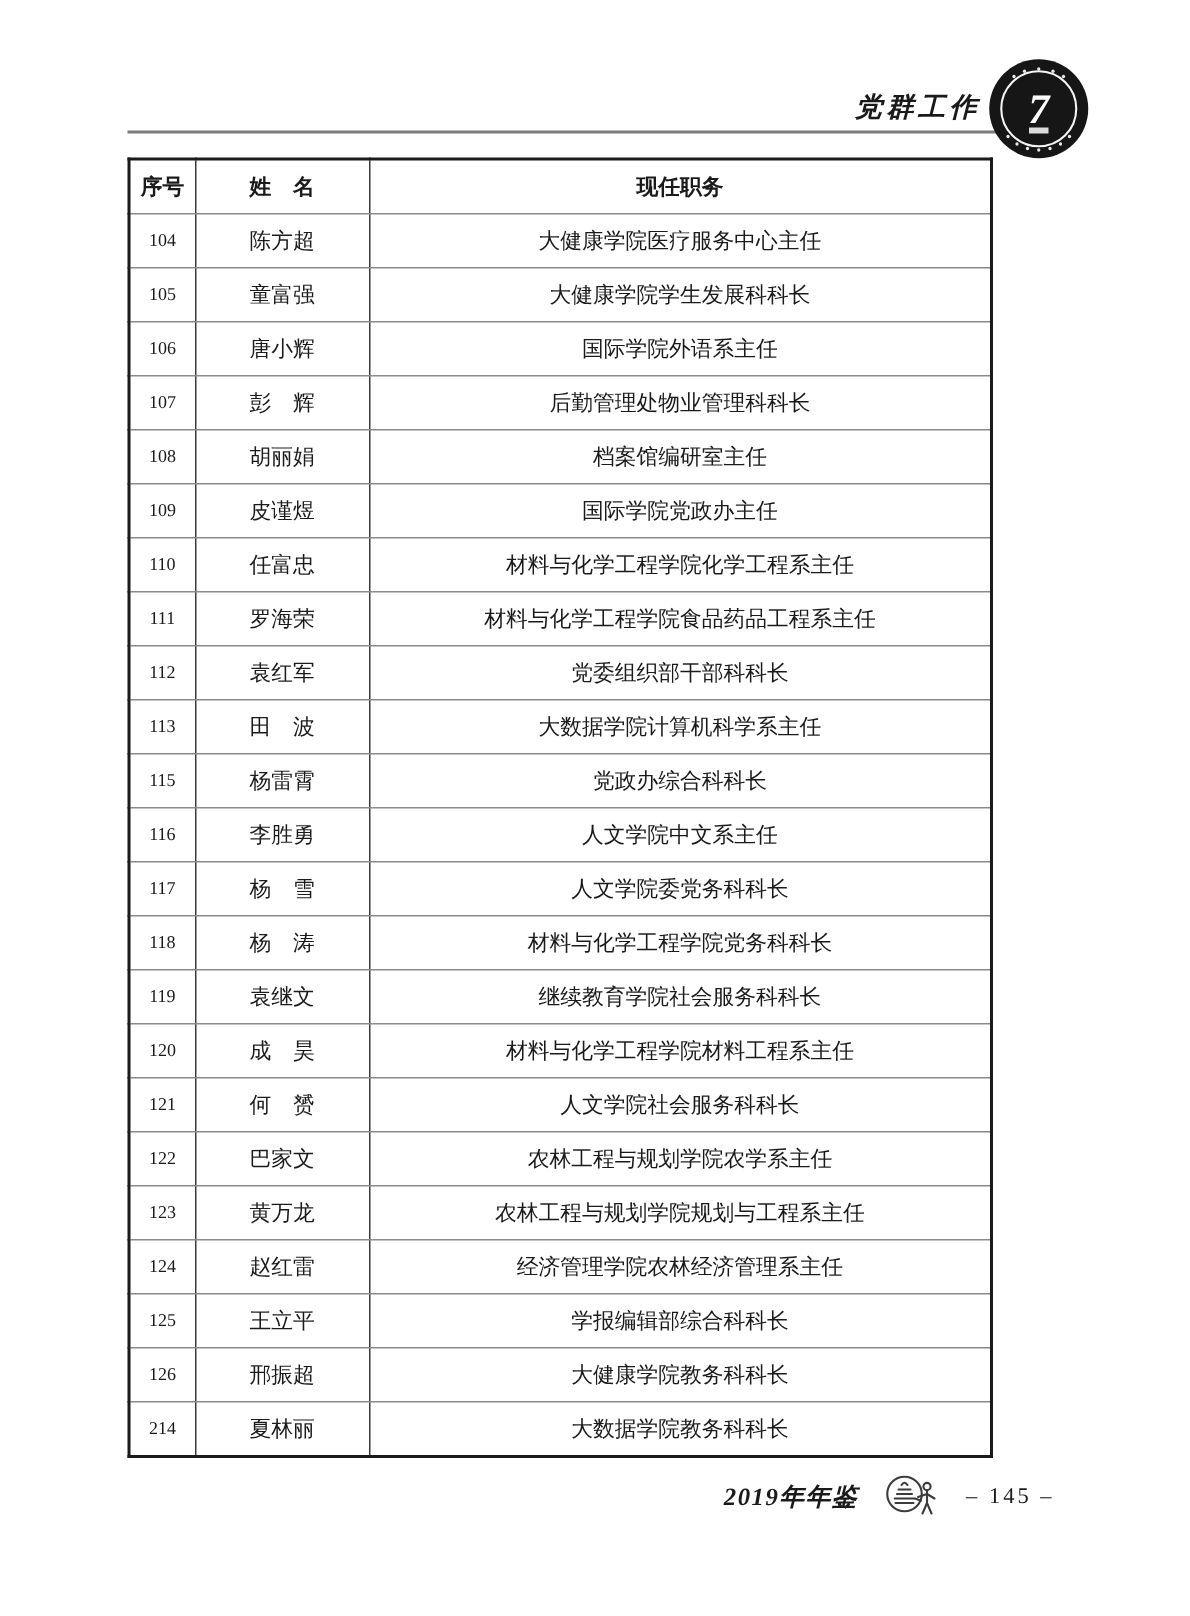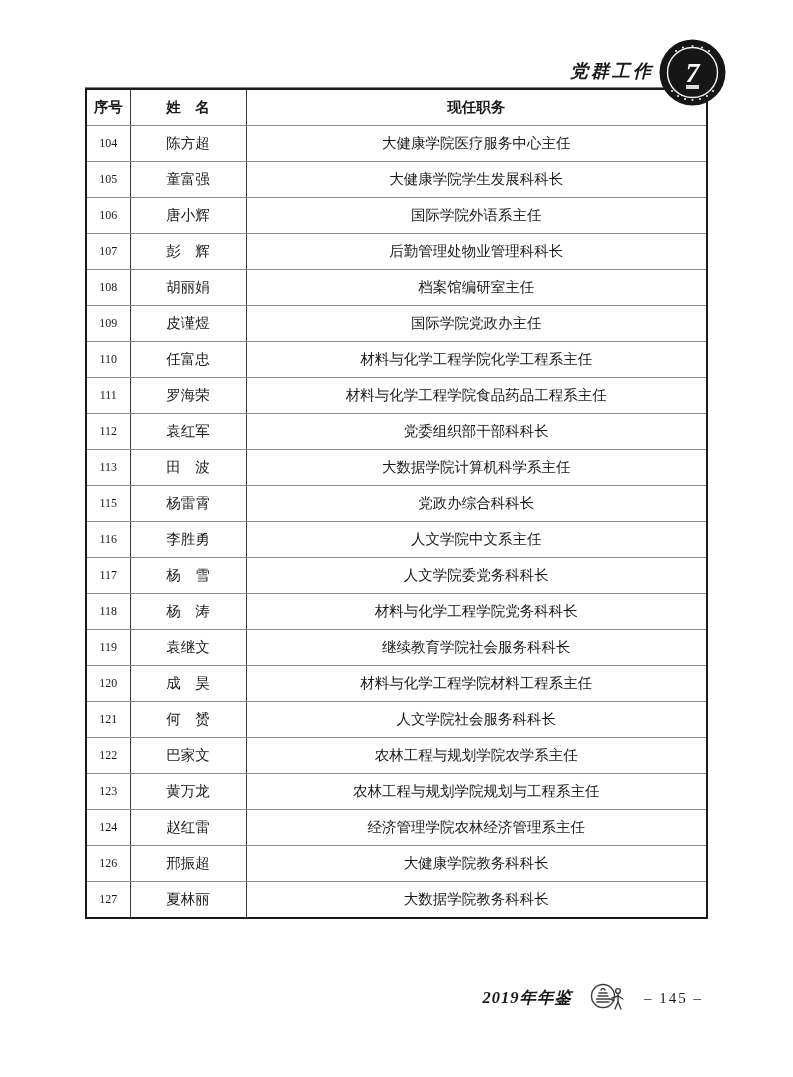--- a/index.html
+++ b/index.html
@@ -17,21 +17,21 @@
     position:absolute;top:59px;right:139px;
     font-size:18px;font-style:italic;font-weight:bold;letter-spacing:3px;
     font-family:"Liberation Serif",serif;
   }
   .seal{
     position:absolute;left:659px;top:39px;width:67px;height:67px;z-index:2;
   }
   .seal svg{display:block;width:100%;height:100%;}
   
   table.officials{
-    position:absolute;left:85px;top:88px;width:623px;
+    position:absolute;left:85px;top:105px;width:577px;
     border-collapse:collapse;table-layout:fixed;
     font-size:14.5px;
   }
   table.officials col.c1{width:44px;}
   table.officials col.c2{width:116px;}
   table.officials th,table.officials td{
     height:35px;padding:0;text-align:center;vertical-align:middle;
     border-top:1px solid #8a8a8a;border-bottom:1px solid #8a8a8a;
     border-left:1px solid #3a3a3a;border-right:1px solid #3a3a3a;
     white-space:nowrap;overflow:hidden;
@@ -214,29 +214,34 @@
       <td class="c-name">黄万龙</td>
       <td class="c-pos">农林工程与规划学院规划与工程系主任</td>
     </tr>
 
     <tr>
       <td class="c-no">124</td>
       <td class="c-name">赵红雷</td>
       <td class="c-pos">经济管理学院农林经济管理系主任</td>
     </tr>
 
+    <tr>
+      <td class="c-no">125</td>
+      <td class="c-name">王立平</td>
+      <td class="c-pos">学报编辑部综合科科长</td>
+    </tr>
 
     <tr>
       <td class="c-no">126</td>
       <td class="c-name">邢振超</td>
       <td class="c-pos">大健康学院教务科科长</td>
     </tr>
 
     <tr>
-      <td class="c-no">127</td>
+      <td class="c-no">214</td>
       <td class="c-name">夏林丽</td>
       <td class="c-pos">大数据学院教务科科长</td>
     </tr>
   </tbody>
   </table>
 
   <div class="footer">
     <span class="yearbook-label">2019年年鉴</span>
     <span class="footer-emblem">
       <svg viewBox="0 0 36 32" xmlns="http://www.w3.org/2000/svg" aria-hidden="true">

